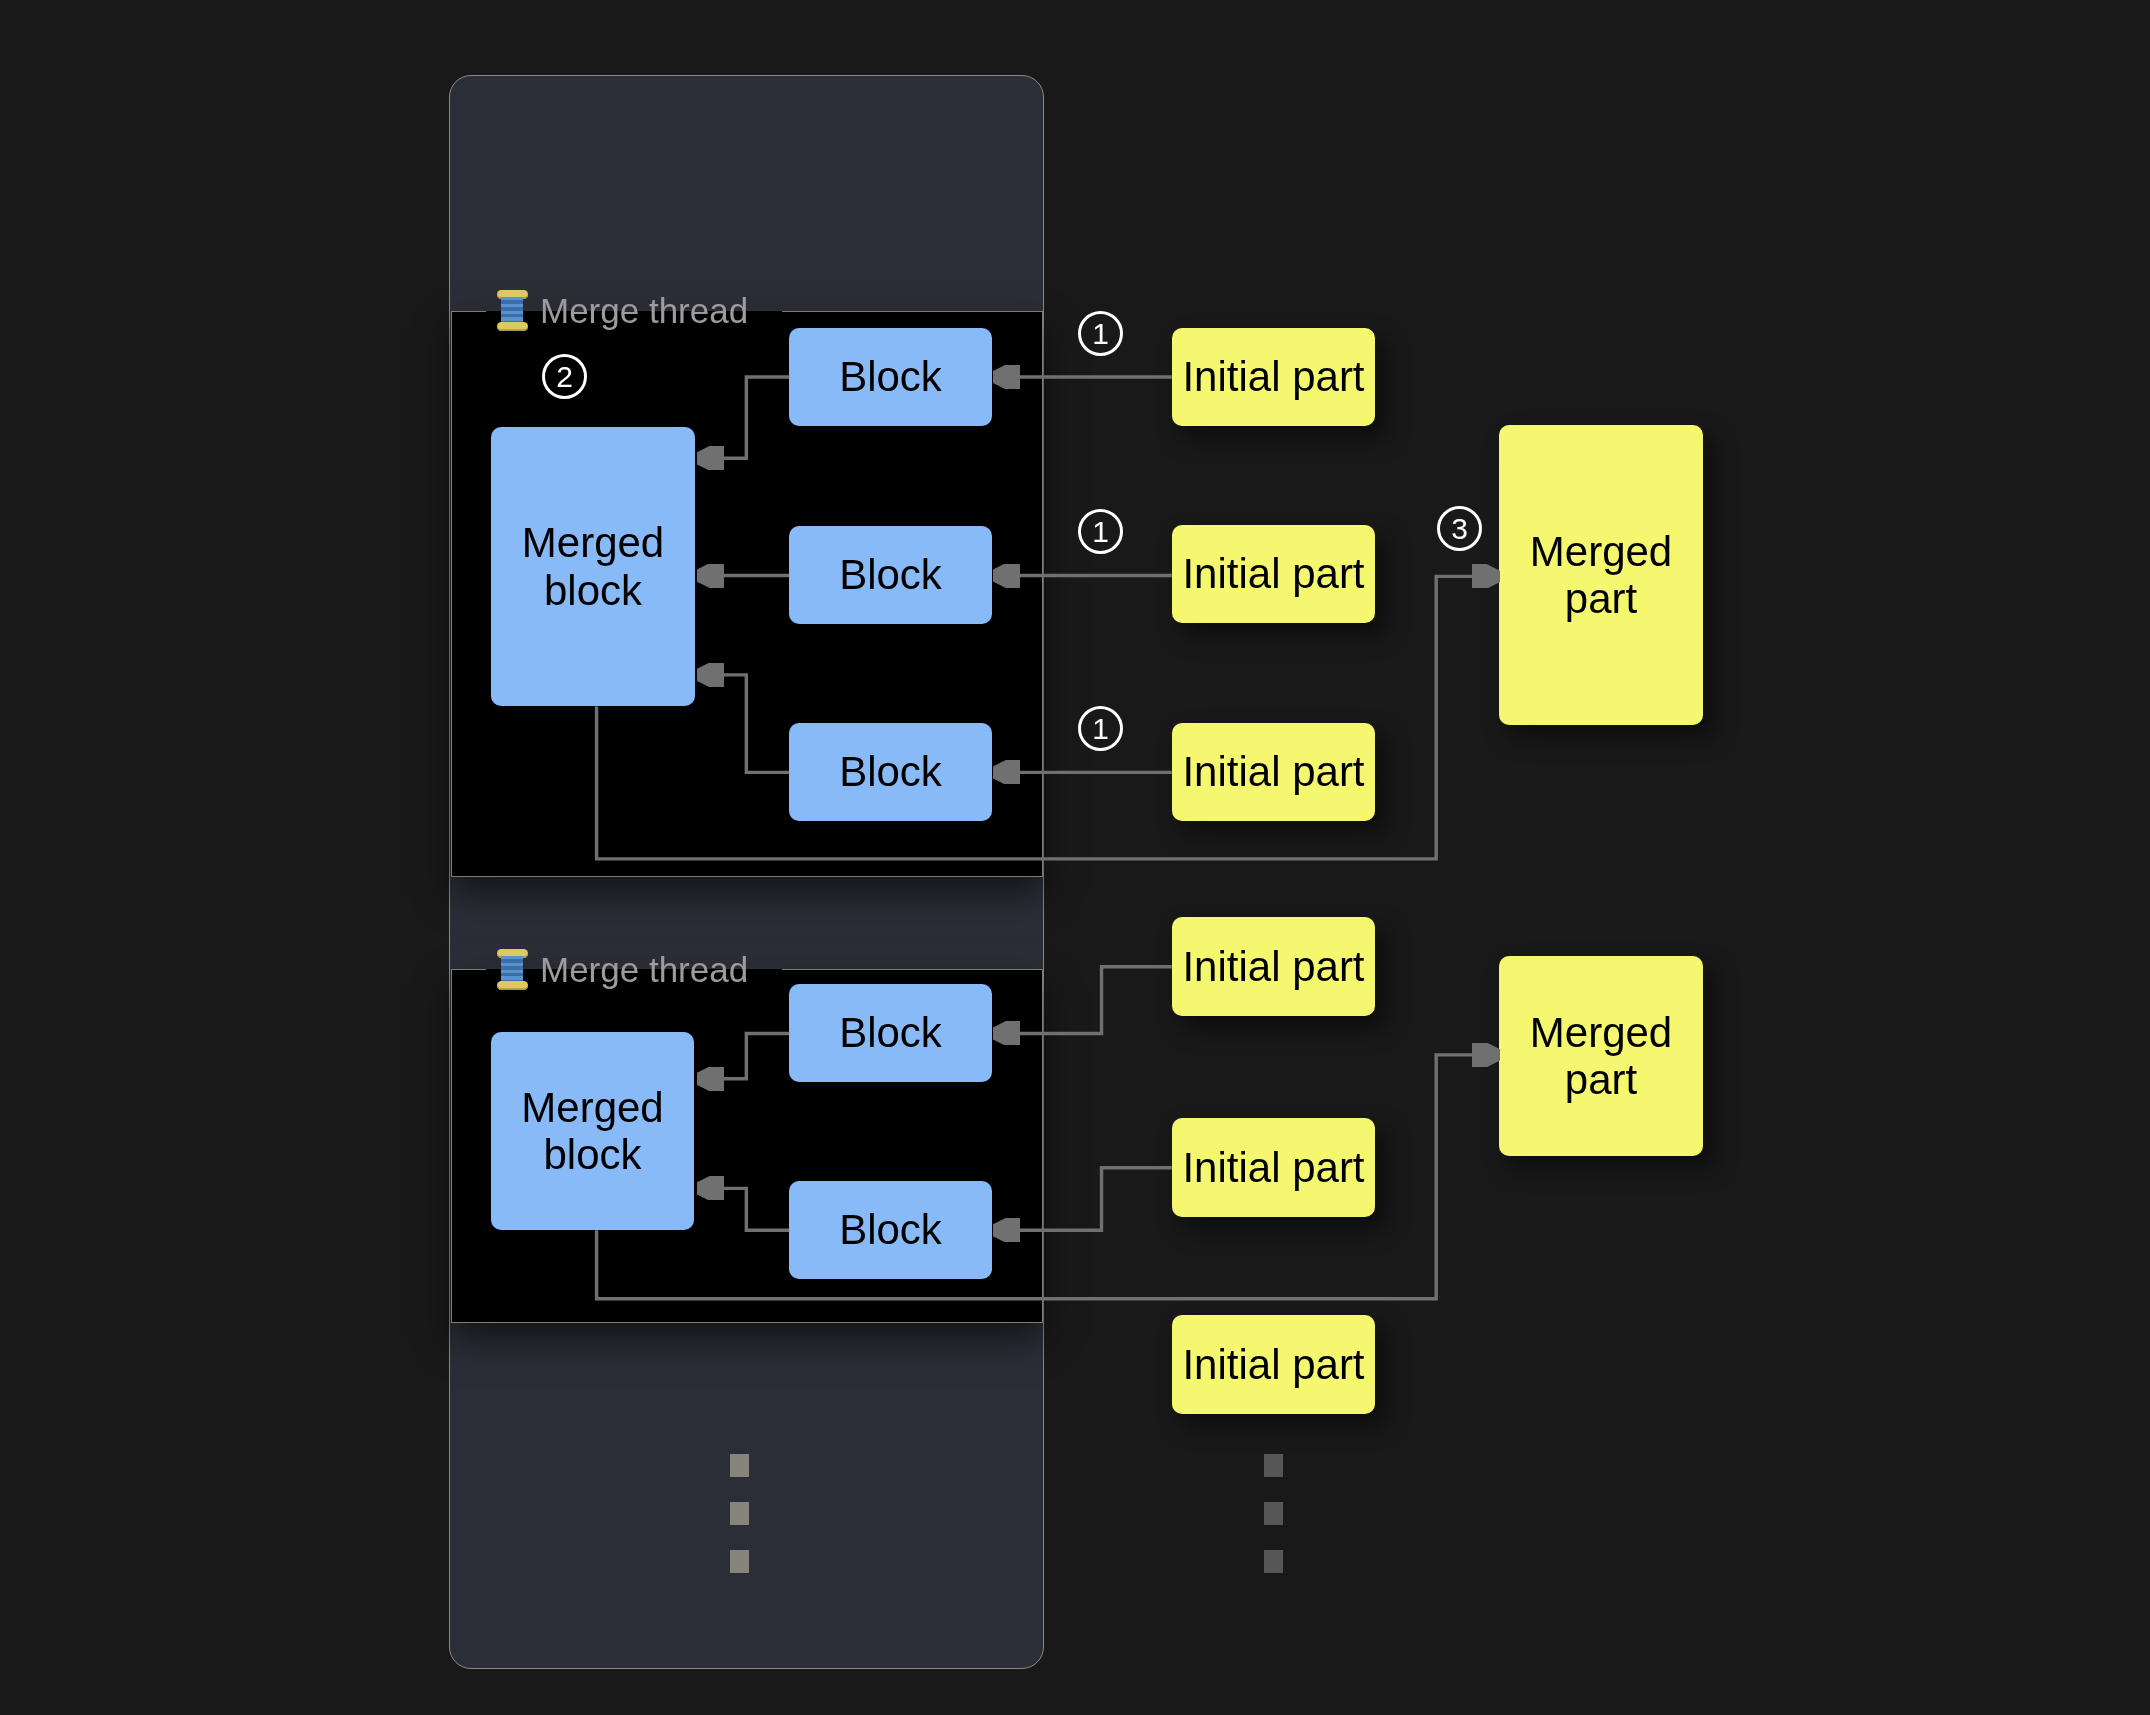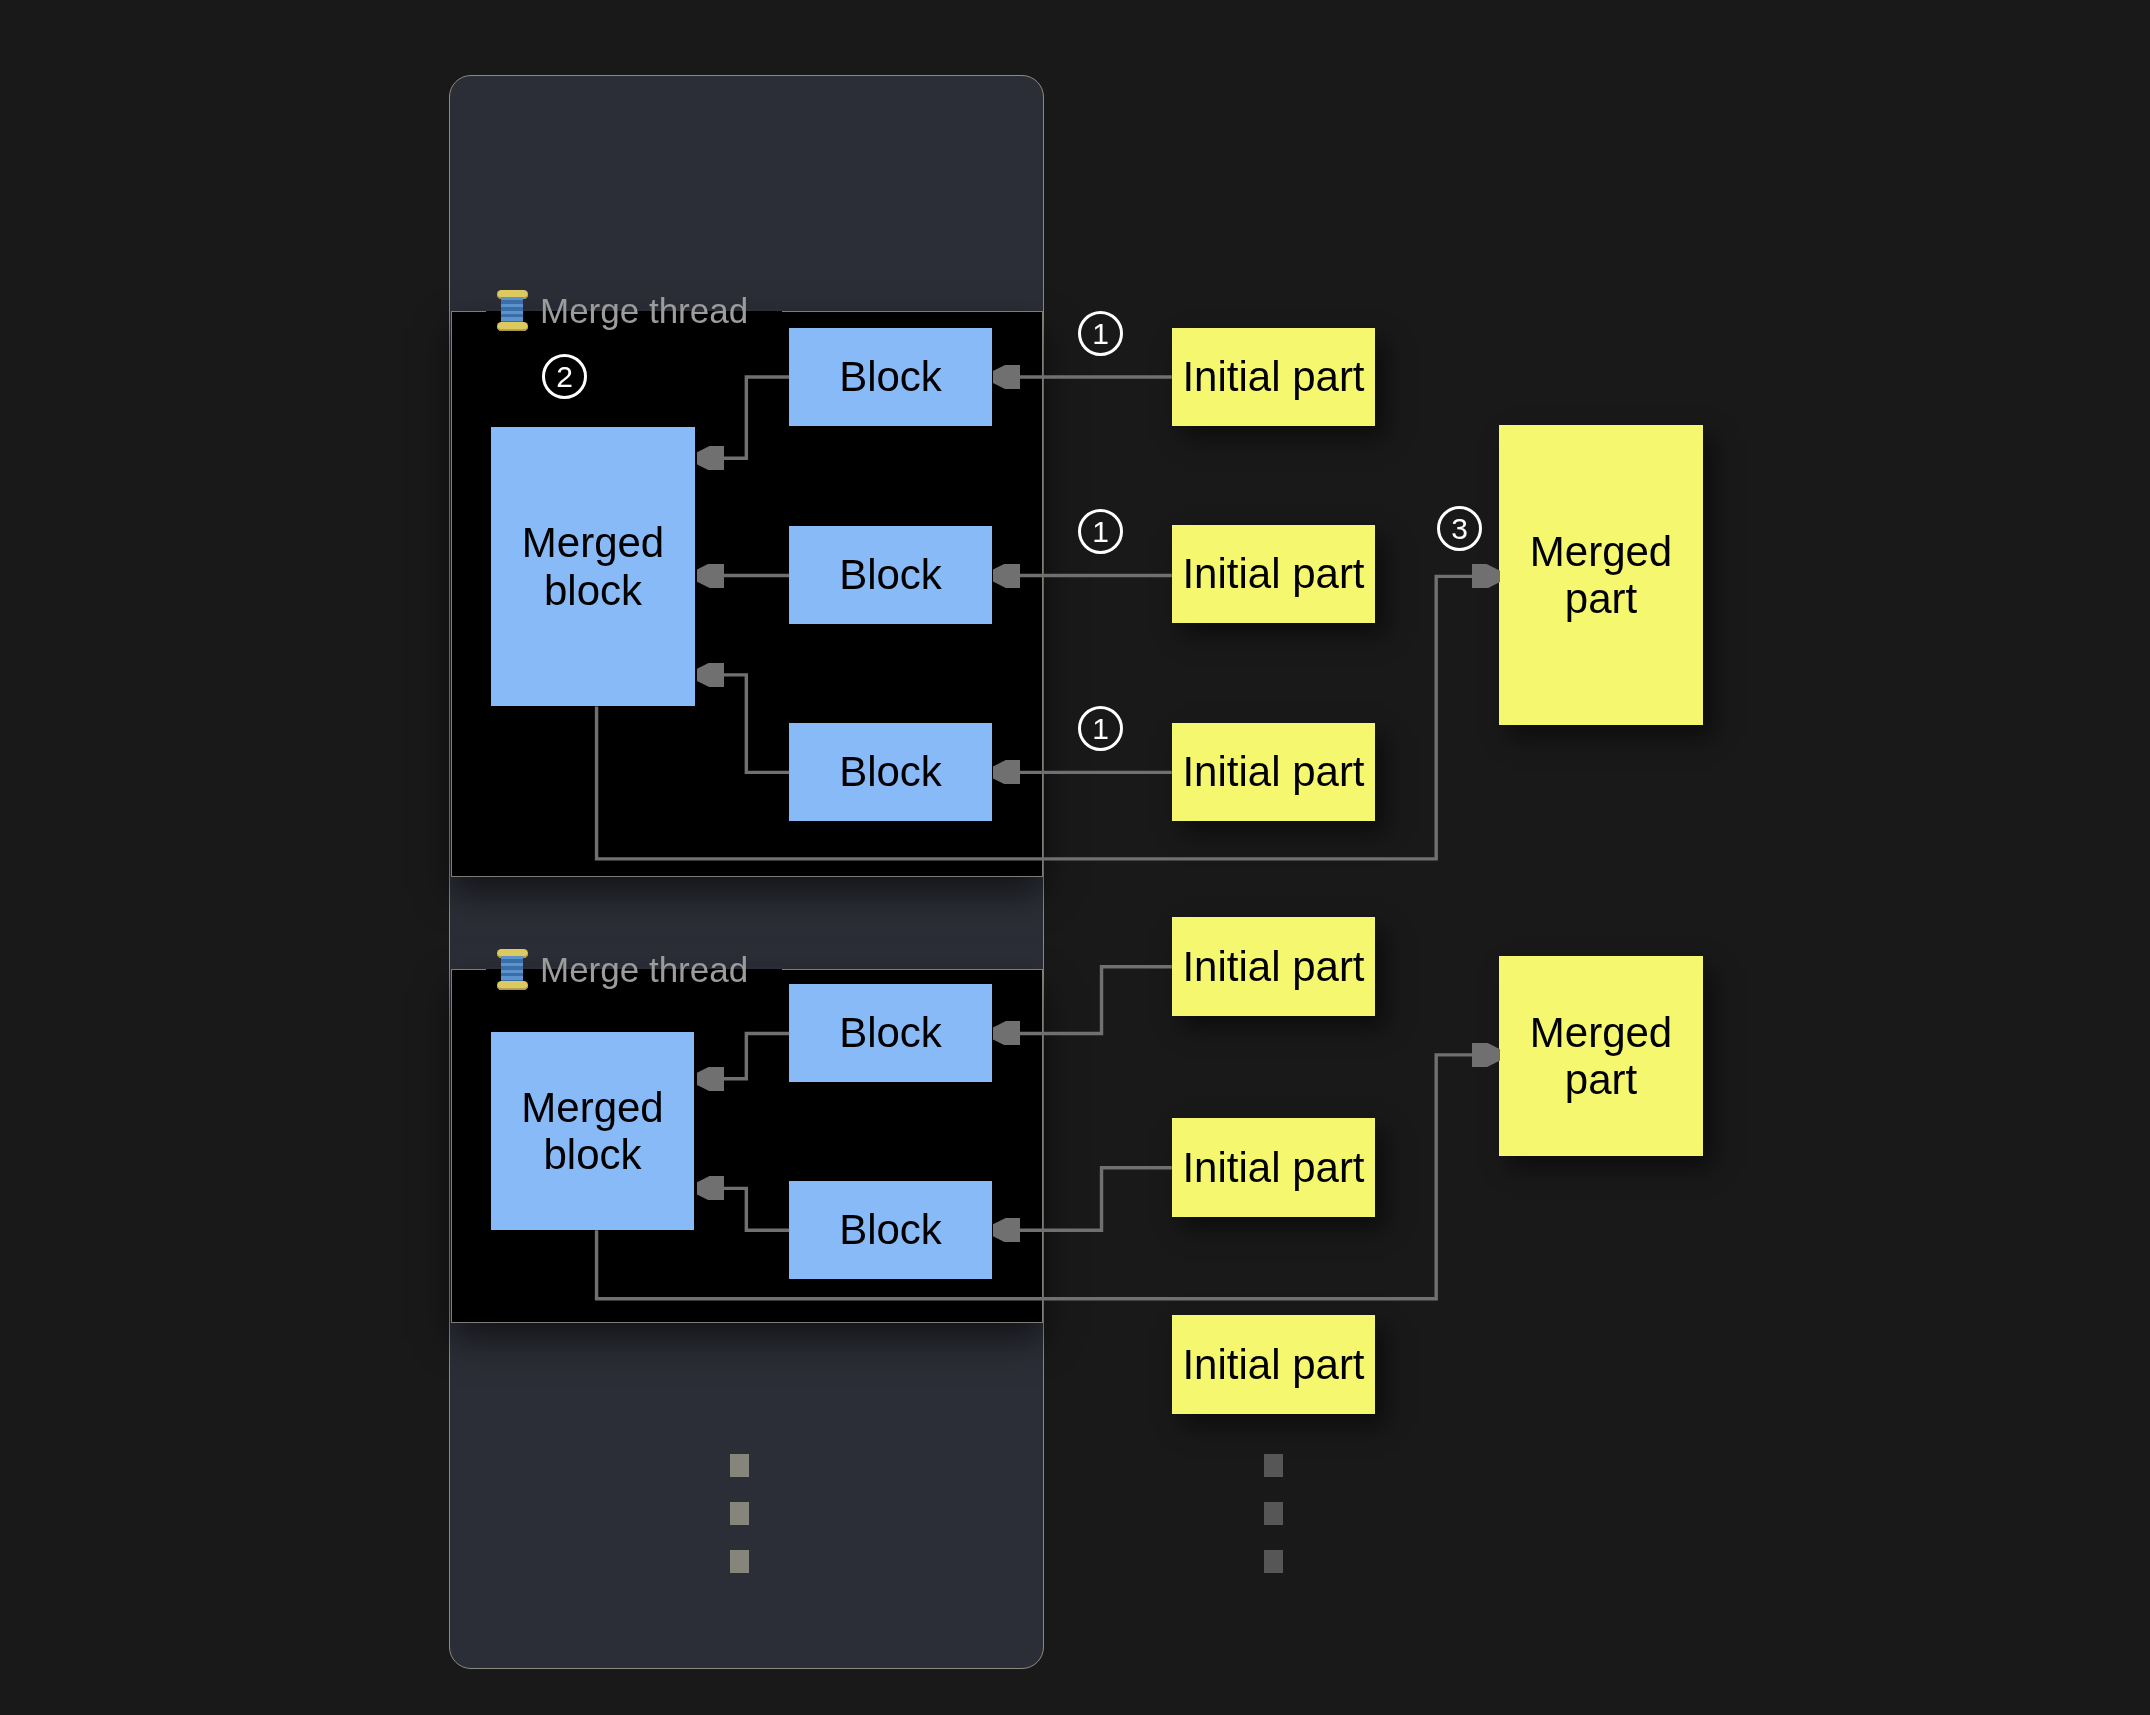--- a/index.html
+++ b/index.html
@@ -50,21 +50,21 @@
   .spool { position:relative; width:31px; height:41px; flex:0 0 31px; }
   .spool .flange { position:absolute; left:0; width:31px; height:8.6px;
     background:#dcc95f; border-radius:4.3px; box-shadow:inset 0 -1.7px 0 #a8974a; }
   .spool .flange.top { top:0; } .spool .flange.bot { bottom:0; }
   .spool .body { position:absolute; left:4.3px; top:6.8px; width:22px; height:27px;
     background:repeating-linear-gradient(to bottom,#5b93cf 0 3.4px,#3b6da6 3.4px 6.8px); }
 
   
   .bbox, .ybox {
     position:absolute; display:flex; align-items:center; justify-content:center;
-    text-align:center; color:#000; font-size:42px; line-height:1.12; box-sizing:border-box;
+    text-align:center; color:#000; font-size:42px; line-height:1.12; box-sizing:border-box;border-radius:10px;
   }
   .bbox { background:var(--color-block_fill,#89baf8); }
   .ybox { background:var(--color-part_fill,#f5f76f);
     box-shadow:10.3px 12px 22px rgba(0,0,0,0.5); }
 
   
   .step {
     position:absolute; width:39px; height:39px; border:3.4px solid #fff; border-radius:50%;
     color:#fff; font-size:30px; display:flex; align-items:center; justify-content:center;
     background:transparent;

